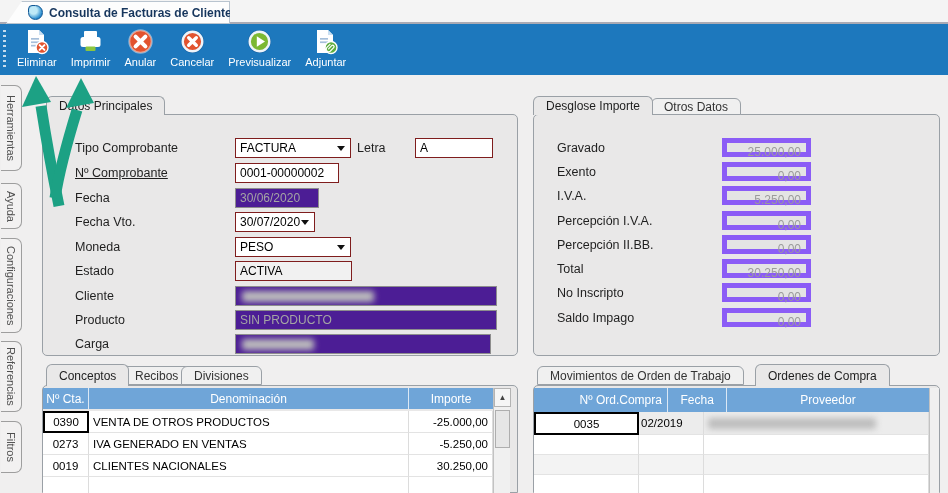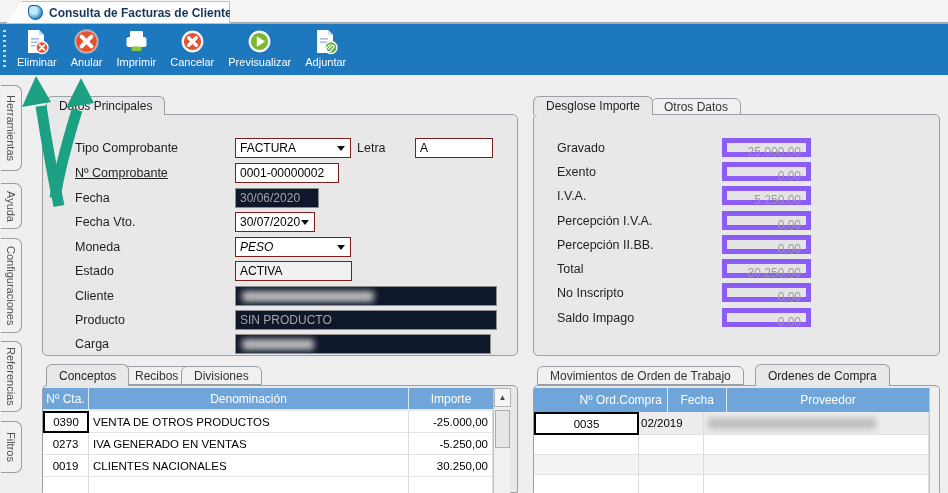--- a/index.html
+++ b/index.html
@@ -41,21 +41,21 @@
         border-radius:6px 6px 0 0;font-size:12px;color:#1e1e1e;
         display:flex;align-items:center;justify-content:center;padding:0 12px;z-index:3;}
   .gtab.inactive{background:#f0f0f0;border-bottom:1px solid #9aa0a6;color:#333;z-index:2;}
 
   
   .lbl{font-size:12.5px;color:#1f1f1f;white-space:nowrap;}
   .fld{height:20px;background:#fff;border:1px solid #7f1d1d;font-size:12px;color:#000;
        padding:2px 4px;white-space:nowrap;overflow:hidden;}
   .combo::after{content:"";position:absolute;right:5px;top:7px;width:0;height:0;
                 border:4px solid transparent;border-top:5px solid #101010;}
-  .fld.disabled{background:#0f172a;color:#a4a4a4;border-color:#8d8d8d;}
+  .fld.disabled{background:#4c1d95;color:#a4a4a4;border-color:#8d8d8d;}
   .fld.readonly{background:#f1f1f1;color:#000;}
   .val{height:19px;background:#e4e4e4;border:5px solid #8b5cf6;font-size:12px;
        color:#9b9b9b;text-align:right;padding:2px 5px;}
   .redact{background:#bdbdbd;filter:blur(3px);border-radius:2px;}
 
   
   .thead{background:#6fa5d8;color:#fff;font-size:12px;display:flex;align-items:center;}
   .thead .hc{height:100%;display:flex;align-items:center;justify-content:center;
              border-right:1px solid rgba(255,255,255,.75);box-sizing:border-box;}
   .trow{display:flex;font-size:11.5px;color:#000;background:#fff;}
@@ -98,36 +98,36 @@
         <circle cx="19" cy="19.5" r="6" fill="#e2532f" stroke="#fff" stroke-width="1.4"></circle>
         <path d="M16.6 17.1 l4.8 4.8 M21.4 17.1 l-4.8 4.8" stroke="#fff" stroke-width="2" stroke-linecap="round"></path>
       </svg>
     </span>
     <span class="tlabel">Eliminar</span>
   </div>
 
   <div class="tbtn">
     <span class="ticon">
       <svg width="27" height="27" viewBox="0 0 27 27">
-        <circle cx="13.5" cy="13.5" r="11.2" fill="#e2532f" stroke="rgba(255,255,255,0.45)" stroke-width="2"></circle>
-        <path d="M8.6 8.6 L18.4 18.4 M18.4 8.6 L8.6 18.4" stroke="#fff" stroke-width="4" stroke-linecap="round"></path>
-      </svg>
-    </span>
-    <span class="tlabel">Anular</span>
-  </div>
-
-  <div class="tbtn">
-    <span class="ticon">
-      <svg width="27" height="27" viewBox="0 0 27 27">
         <rect x="7" y="3" width="13" height="7" rx="1" fill="#fff"></rect>
         <rect x="3.5" y="9" width="20" height="10" rx="2.5" fill="#fff"></rect>
         <rect x="8.5" y="18.5" width="10" height="4.5" rx="1" fill="#8cc63f"></rect>
       </svg>
     </span>
     <span class="tlabel">Imprimir</span>
+  </div>
+
+  <div class="tbtn">
+    <span class="ticon">
+      <svg width="27" height="27" viewBox="0 0 27 27">
+        <circle cx="13.5" cy="13.5" r="11.2" fill="#e2532f" stroke="rgba(255,255,255,0.45)" stroke-width="2"></circle>
+        <path d="M8.6 8.6 L18.4 18.4 M18.4 8.6 L8.6 18.4" stroke="#fff" stroke-width="4" stroke-linecap="round"></path>
+      </svg>
+    </span>
+    <span class="tlabel">Anular</span>
   </div>
 
   <div class="tbtn">
     <span class="ticon">
       <svg width="27" height="27" viewBox="0 0 27 27">
         <circle cx="13.5" cy="13.5" r="11.5" fill="#1663a5"></circle>
         <circle cx="13.5" cy="13.5" r="9.8" fill="#e2532f" stroke="#eef4fa" stroke-width="2.4"></circle>
         <path d="M9.7 9.7 L17.3 17.3 M17.3 9.7 L9.7 17.3" stroke="#fff" stroke-width="3.4" stroke-linecap="round"></path>
       </svg>
     </span>
@@ -189,21 +189,21 @@
 <span class="abs lbl" style="left:75px;top:166px;text-decoration:underline;">Nº Comprobante</span>
 <div class="abs fld" style="left:235px;top:163px;width:104px;"><span>0001-00000002</span></div>
 
 <span class="abs lbl" style="left:75px;top:191px;">Fecha</span>
 <div class="abs fld disabled" style="left:235px;top:188px;width:84px;"><span>30/06/2020</span></div>
 
 <span class="abs lbl" style="left:75px;top:215px;">Fecha Vto.</span>
 <div class="abs fld combo" style="left:235px;top:212px;width:80px;"><span>30/07/2020</span></div>
 
 <span class="abs lbl" style="left:75px;top:240px;">Moneda</span>
-<div class="abs fld combo" style="left:235px;top:237px;width:116px;font-style:italic;"><span>PESO</span></div>
+<div class="abs fld combo" style="left:235px;top:237px;width:116px;"><span>PESO</span></div>
 
 <span class="abs lbl" style="left:75px;top:264px;">Estado</span>
 <div class="abs fld readonly" style="left:235px;top:261px;width:117px;"><span>ACTIVA</span></div>
 
 <span class="abs lbl" style="left:75px;top:289px;">Cliente</span>
 <div class="abs fld disabled" style="left:235px;top:286px;width:262px;">
   <span class="abs redact" style="left:6px;top:4px;width:132px;height:11px;"></span>
 </div>
 
 <span class="abs lbl" style="left:75px;top:313px;">Producto</span>

